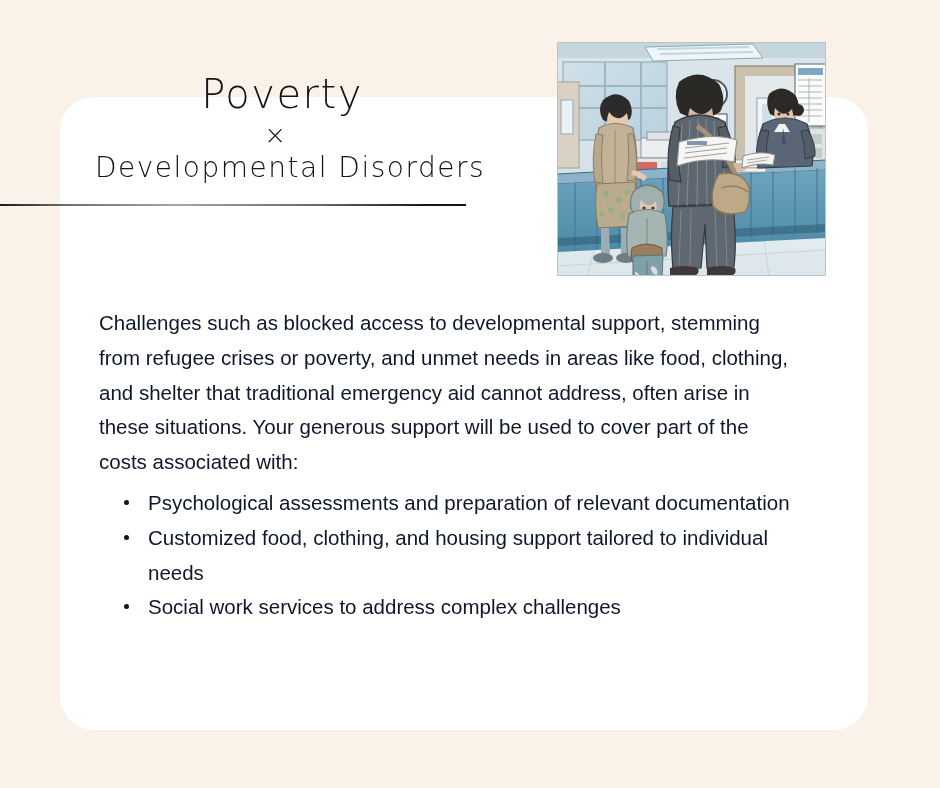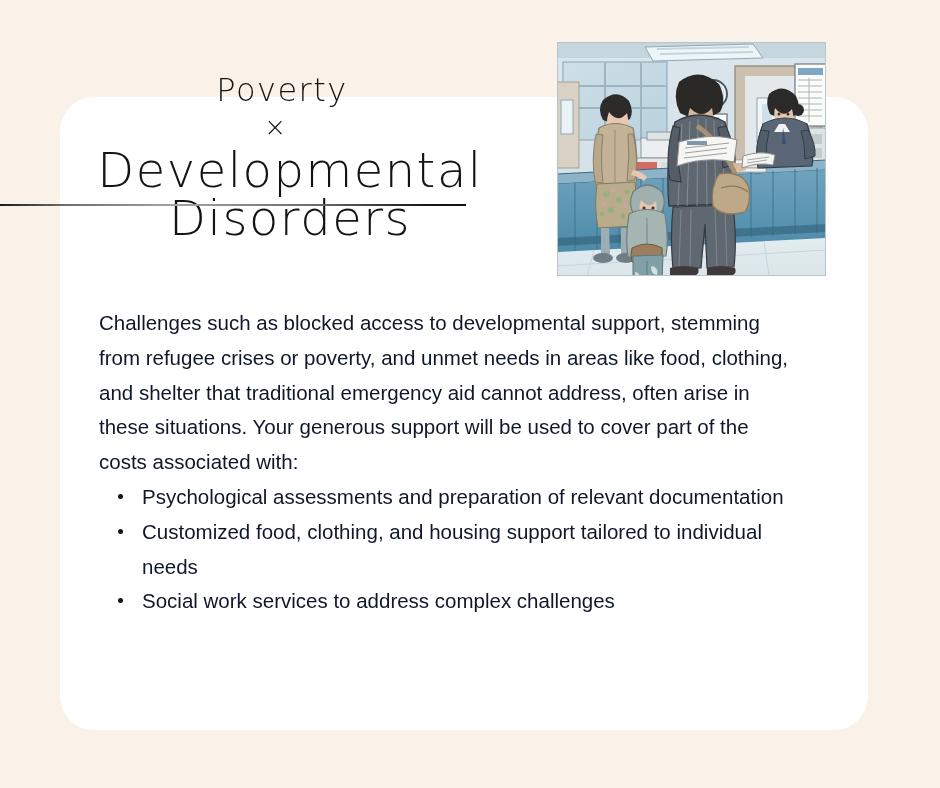--- a/index.html
+++ b/index.html
@@ -42,31 +42,31 @@
     z-index: 5;
   }
   .title-line {
     font-family: "DejaVu Sans", sans-serif;
     font-weight: 300;
     color: #141414;
     letter-spacing: 1.5px;
     line-height: 1.0;
   }
   #title-main {
-    font-size: 32px;
+    font-size: 40px;
     padding-left: 24px;
   }
   #title-x {
     font-size: 26px;
     padding-left: 12px;
     margin-top: 8px;
     line-height: 1.0;
   }
   #title-sub {
-    font-size: 48px;
+    font-size: 28px;
     margin-top: 6px;
     padding-left: 12px;
     margin-left: 28px;
   }
 
   
   #title-underline {
     position: absolute;
     left: 0;
     top: 204px;
@@ -104,21 +104,21 @@
     font-family: "Liberation Sans", sans-serif;
     color: #0f172a;
   }
   #intro-paragraph {
     font-size: 20.5px;
     line-height: 34.8px;
     margin: 0;
     max-width: 700px;
   }
   #bullet-list {
-    margin: 0;
+    margin: 6px;
     padding: 0;
     list-style: none;
     font-size: 20.5px;
     line-height: 34.8px;
   }
   #bullet-list li {
     position: relative;
     padding-left: 43px;
     max-width: 702px;
   }

